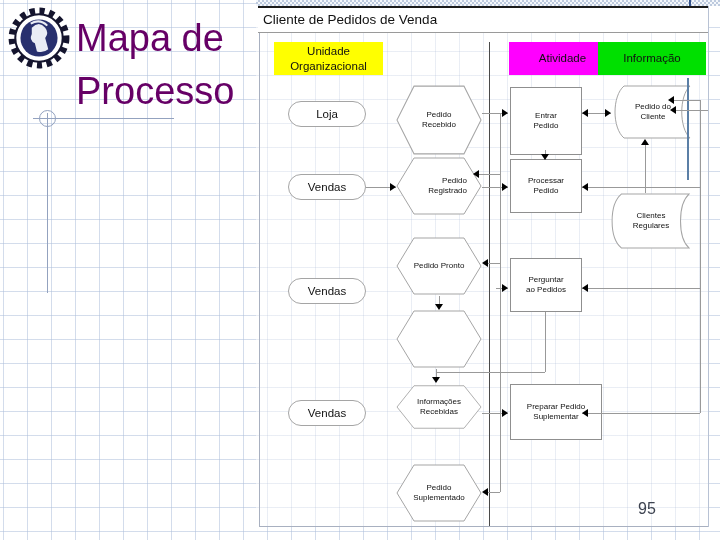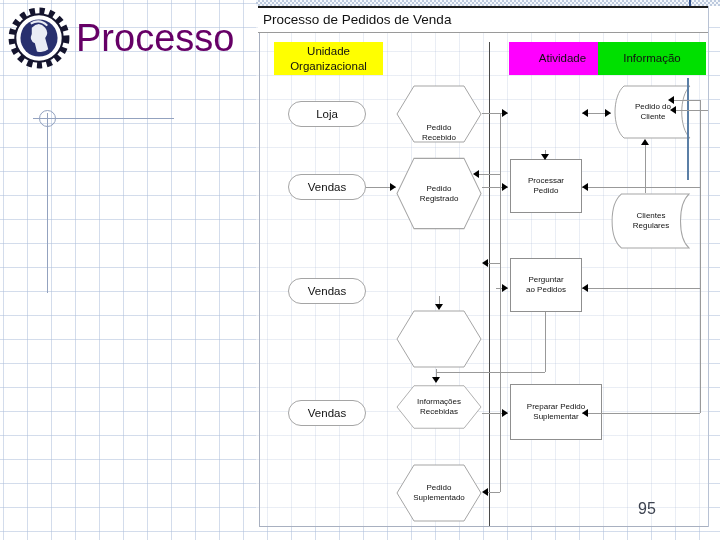--- a/index.html
+++ b/index.html
@@ -62,33 +62,34 @@
     <svg viewBox="0 0 64 64" width="66" height="66">
       <circle cx="32" cy="32" r="26" fill="none" stroke="#15152e" stroke-width="7" stroke-dasharray="5 4.4"></circle>
       <circle cx="32" cy="32" r="23" fill="#ffffff" stroke="#15152e" stroke-width="2"></circle>
       <circle cx="32" cy="32" r="18" fill="#28306e"></circle>
       <path d="M25 22 q7 -7 13 0 q4 5 0 10 l3 11 q-5 4 -11 2 l-2 -8 q-6 -3 -3 -9 z" fill="#e9ecf5"></path>
       <path d="M24 18 q9 -5 16 2" stroke="#e9ecf5" stroke-width="2" fill="none"></path>
     </svg>
   </div>
 
   <div class="big-title">
+    <div>Mapa de</div>
     <div>Processo</div>
   </div>
 
   <div class="deco-h" style="left:33px;top:118px;width:141px;"></div>
   <div class="deco-v" style="left:47px;top:113px;height:180px;"></div>
   <div class="deco-circle" style="left:39px;top:110px;"></div>
 
   <div class="hatch-band"></div>
   <div class="hatch-tick"></div>
   <div class="diagram-area"></div>
 
   <div class="title-frame">
-    <div class="t">Processo de Pedidos de Venda</div>
+    <div class="t">Cliente de Pedidos de Venda</div>
   </div>
 
   <div class="hdr" style="left: 274px; width: 109px; background: rgb(255, 255, 0); justify-content: center;">
     <span>Unidade Organizacional</span>
   </div>
   <div class="hdr" style="left: 509px; width: 107px; background: rgb(255, 0, 255);">
     <span>Atividade</span>
   </div>
   <div class="hdr" style="left: 598px; width: 108px; background: rgb(0, 224, 0);">
     <span>Informação</span>
@@ -104,50 +105,59 @@
   <div class="node stadium" style="left:288px;top:174px;width:78px;height:26px;">
     <span class="lbl">Vendas</span>
   </div>
   <div class="node stadium" style="left:288px;top:278px;width:78px;height:26px;">
     <span class="lbl">Vendas</span>
   </div>
   <div class="node stadium" style="left:288px;top:400px;width:78px;height:26px;">
     <span class="lbl">Vendas</span>
   </div>
 
-  <div class="node hexnode" style="left:396px;top:85px;width:86px;height:58px;align-items:flex-end;">
+  <div class="node hexnode" style="left:396px;top:85px;width:86px;height:70px;">
     <svg viewBox="0 0 86 58" preserveAspectRatio="none">
         <path d="M18 1 L68 1 L85 29 L68 57 L18 57 L1 29 Z" fill="#fff" stroke="#a5a5a5" stroke-width="1"></path>
       </svg>
     <span class="lbl">Pedido Recebido</span>
   </div>
-  <div class="node hexnode" style="left:396px;top:157px;width:86px;height:73px;">
+  <div class="node hexnode" style="left:396px;top:157px;width:86px;height:58px;text-align:right;">
     <svg viewBox="0 0 86 58" preserveAspectRatio="none">
         <path d="M18 1 L68 1 L85 29 L68 57 L18 57 L1 29 Z" fill="#fff" stroke="#a5a5a5" stroke-width="1"></path>
       </svg>
     <span class="lbl">Pedido Registrado</span>
   </div>
+  <div class="node hexnode" style="left:396px;top:237px;width:86px;height:58px;">
+    <svg viewBox="0 0 86 58" preserveAspectRatio="none">
+        <path d="M18 1 L68 1 L85 29 L68 57 L18 57 L1 29 Z" fill="#fff" stroke="#a5a5a5" stroke-width="1"></path>
+      </svg>
+    <span class="lbl">Pedido Pronto</span>
+  </div>
   <div class="node hexnode" style="left:396px;top:310px;width:86px;height:58px;">
     <svg viewBox="0 0 86 58" preserveAspectRatio="none">
         <path d="M18 1 L68 1 L85 29 L68 57 L18 57 L1 29 Z" fill="#fff" stroke="#a5a5a5" stroke-width="1"></path>
       </svg>
   </div>
   <div class="node hexnode" style="left:396px;top:385px;width:86px;height:44px;">
     <svg viewBox="0 0 86 58" preserveAspectRatio="none">
         <path d="M18 1 L68 1 L85 29 L68 57 L18 57 L1 29 Z" fill="#fff" stroke="#a5a5a5" stroke-width="1"></path>
       </svg>
     <span class="lbl">Informações Recebidas</span>
   </div>
   <div class="node hexnode" style="left:396px;top:464px;width:86px;height:58px;">
     <svg viewBox="0 0 86 58" preserveAspectRatio="none">
         <path d="M18 1 L68 1 L85 29 L68 57 L18 57 L1 29 Z" fill="#fff" stroke="#a5a5a5" stroke-width="1"></path>
       </svg>
     <span class="lbl">Pedido Suplementado</span>
   </div>
 
+  <div class="node rectnode" style="left:510px;top:87px;width:72px;height:68px;">
+    <span class="lbl">Entrar Pedido</span>
+  </div>
   <div class="node rectnode" style="left:510px;top:159px;width:72px;height:54px;">
     <span class="lbl">Processar Pedido</span>
   </div>
   <div class="node rectnode" style="left:510px;top:258px;width:72px;height:54px;">
     <span class="lbl">Perguntar ao Pedidos</span>
   </div>
   <div class="node rectnode" style="left:510px;top:384px;width:92px;height:56px;">
     <span class="lbl">Preparar Pedido Suplementar</span>
   </div>
 

